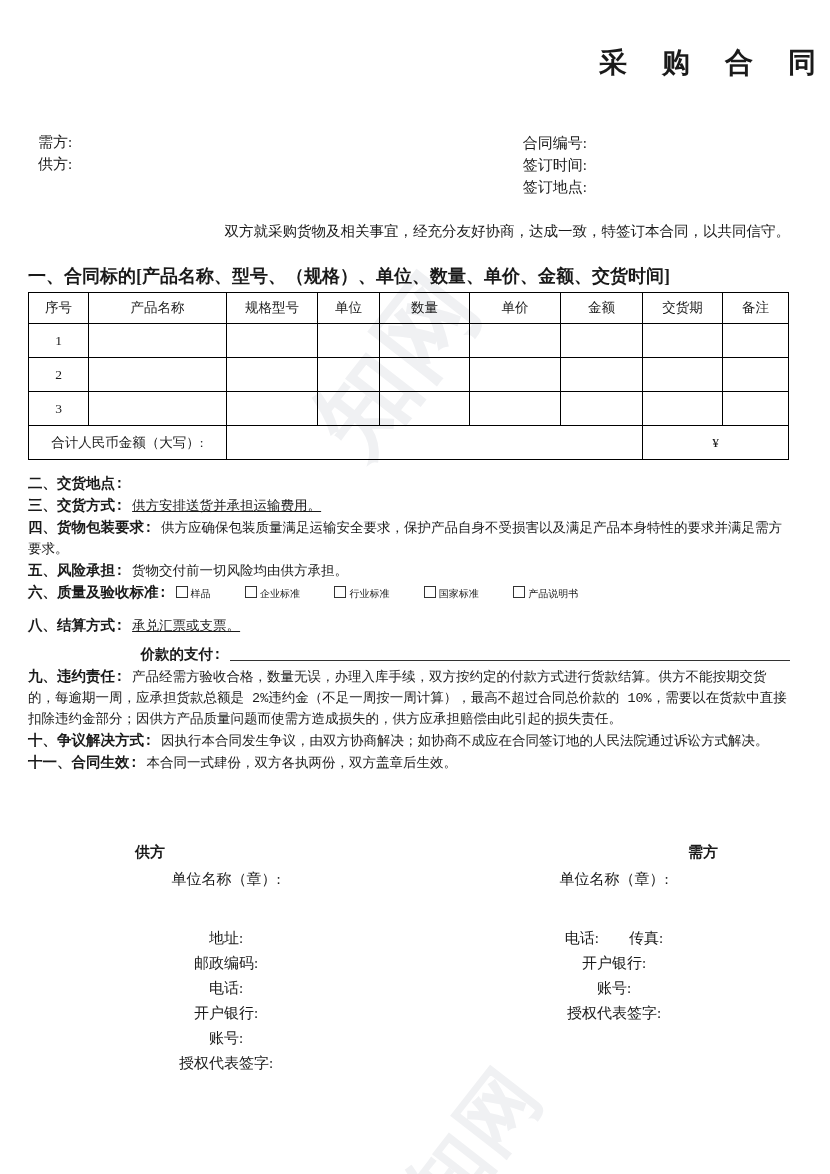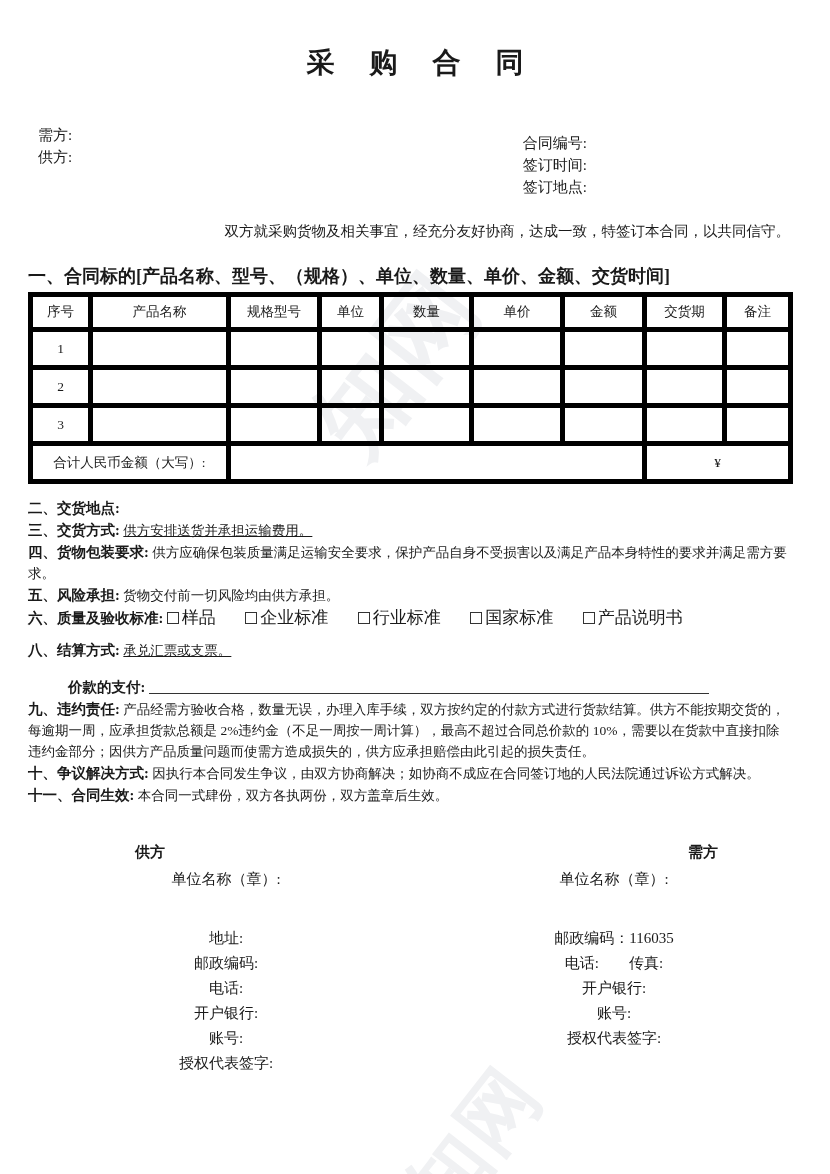--- a/index.html
+++ b/index.html
@@ -44,39 +44,39 @@
     left: 395px;
     top: 1090px;
     font-size: 78px;
     transform: rotate(-52deg);
   }
 
   .content { position: relative; z-index: 2; }
 
   
   .doc-title {
-    text-align: center;
+    text-align: right;
     font-size: 28px;
     font-weight: bold;
     letter-spacing: 14px;
     margin: 44px 0 0 0;
     padding-left: 14px;
     font-family: "Liberation Serif", serif;
   }
 
   
   .header-block {
     margin: 42px 0 0 0;
     padding: 0 70px 0 38px;
     font-size: 15px;
     line-height: 22px;
     position: relative;
     height: 70px;
   }
-  .hdr-left { position: absolute; left: 38px; top: 0; }
+  .hdr-left { position: absolute; left: 38px; top: 7px; }
   .hdr-right {
     position: absolute;
     right: 243px;
     top: 8px;
     text-align: left;
   }
   .hdr-line { white-space: nowrap; }
 
   .intro {
     margin: 26px 0 0 0;
@@ -96,21 +96,21 @@
 
   
   .tbl-wrap { padding: 0 42px 0 28px; }
   table.goods {
     border-collapse: collapse;
     width: 760px;
     table-layout: fixed;
     font-size: 13.5px;
   }
   table.goods th, table.goods td {
-    border: 5px solid #000000;
+    border: 1px solid #000000;
     height: 33px;
     text-align: center;
     font-weight: normal;
     padding: 0 2px;
   }
   table.goods thead th { height: 30px; }
   td.total-label {
     text-align: left;
     padding-left: 12px;
     height: 38px;
@@ -119,40 +119,41 @@
     text-align: left;
     padding-left: 10px;
   }
 
   
   .clauses {
     padding: 0 40px 0 28px;
     margin-top: 14px;
     font-size: 14px;
     line-height: 21px;
+    font-family: Liberation Mono, monospace;
   }
   .clause { margin-bottom: 1px; }
   .clause-title {
     font-weight: bold;
     font-size: 14.5px;
   }
   .clause-body { font-size: 13.5px; }
   .u { text-decoration: underline; }
 
   .blank-line {
     display: inline-block;
     border-bottom: 1px solid #333;
     height: 14px;
     width: 560px;
     vertical-align: -2px;
   }
-  .pay-row { padding-left: 40px; margin-top: 16px; }
+  .pay-row { padding-left: 40px; margin-top: 8px; text-align: right; }
 
   .cbx-row { white-space: nowrap; }
-  .cbx-item { margin-right: 26px; font-size: 17px; }
+  .cbx-item { margin-right: 26px; font-size: 10px; }
   .cbx {
     display: inline-block;
     width: 10px;
     height: 10px;
     border: 1px solid #333;
     margin-right: 3px;
     vertical-align: -1px;
   }
 
   .gap-sm { height: 10px; }
@@ -171,20 +172,21 @@
   .sign-col {
     width: 50%;
     box-sizing: border-box;
   }
   .sign-col.right { padding-left: 24px; }
   .sign-head {
     font-weight: bold;
     font-size: 15px;
     text-align: center;
     margin-bottom: 2px;
+    margin-top: 32px;
   }
   .sign-head.left-head { padding-right: 152px; }
   .sign-head.right-head { padding-left: 178px; }
   .sign-line { white-space: nowrap; text-align: center; }
   .sign-spacer { height: 34px; }
 </style>
 </head>
 <body>
 
 <div class="page">
@@ -353,21 +355,20 @@
           <div class="sign-line">电话:</div>
           <div class="sign-line">开户银行:</div>
           <div class="sign-line">账号:</div>
           <div class="sign-line">授权代表签字:</div>
         </div>
 
         <div class="sign-col right">
           <div class="sign-head right-head">需方</div>
           <div class="sign-line">单位名称（章）:</div>
           <div class="sign-spacer"></div>
-          <div class="sign-line">邮政编码：116035</div>
           <div class="sign-line">电话:　　传真:</div>
           <div class="sign-line">开户银行:</div>
           <div class="sign-line">账号:</div>
           <div class="sign-line">授权代表签字:</div>
         </div>
 
       </div>
     </div>
 
   </div>

